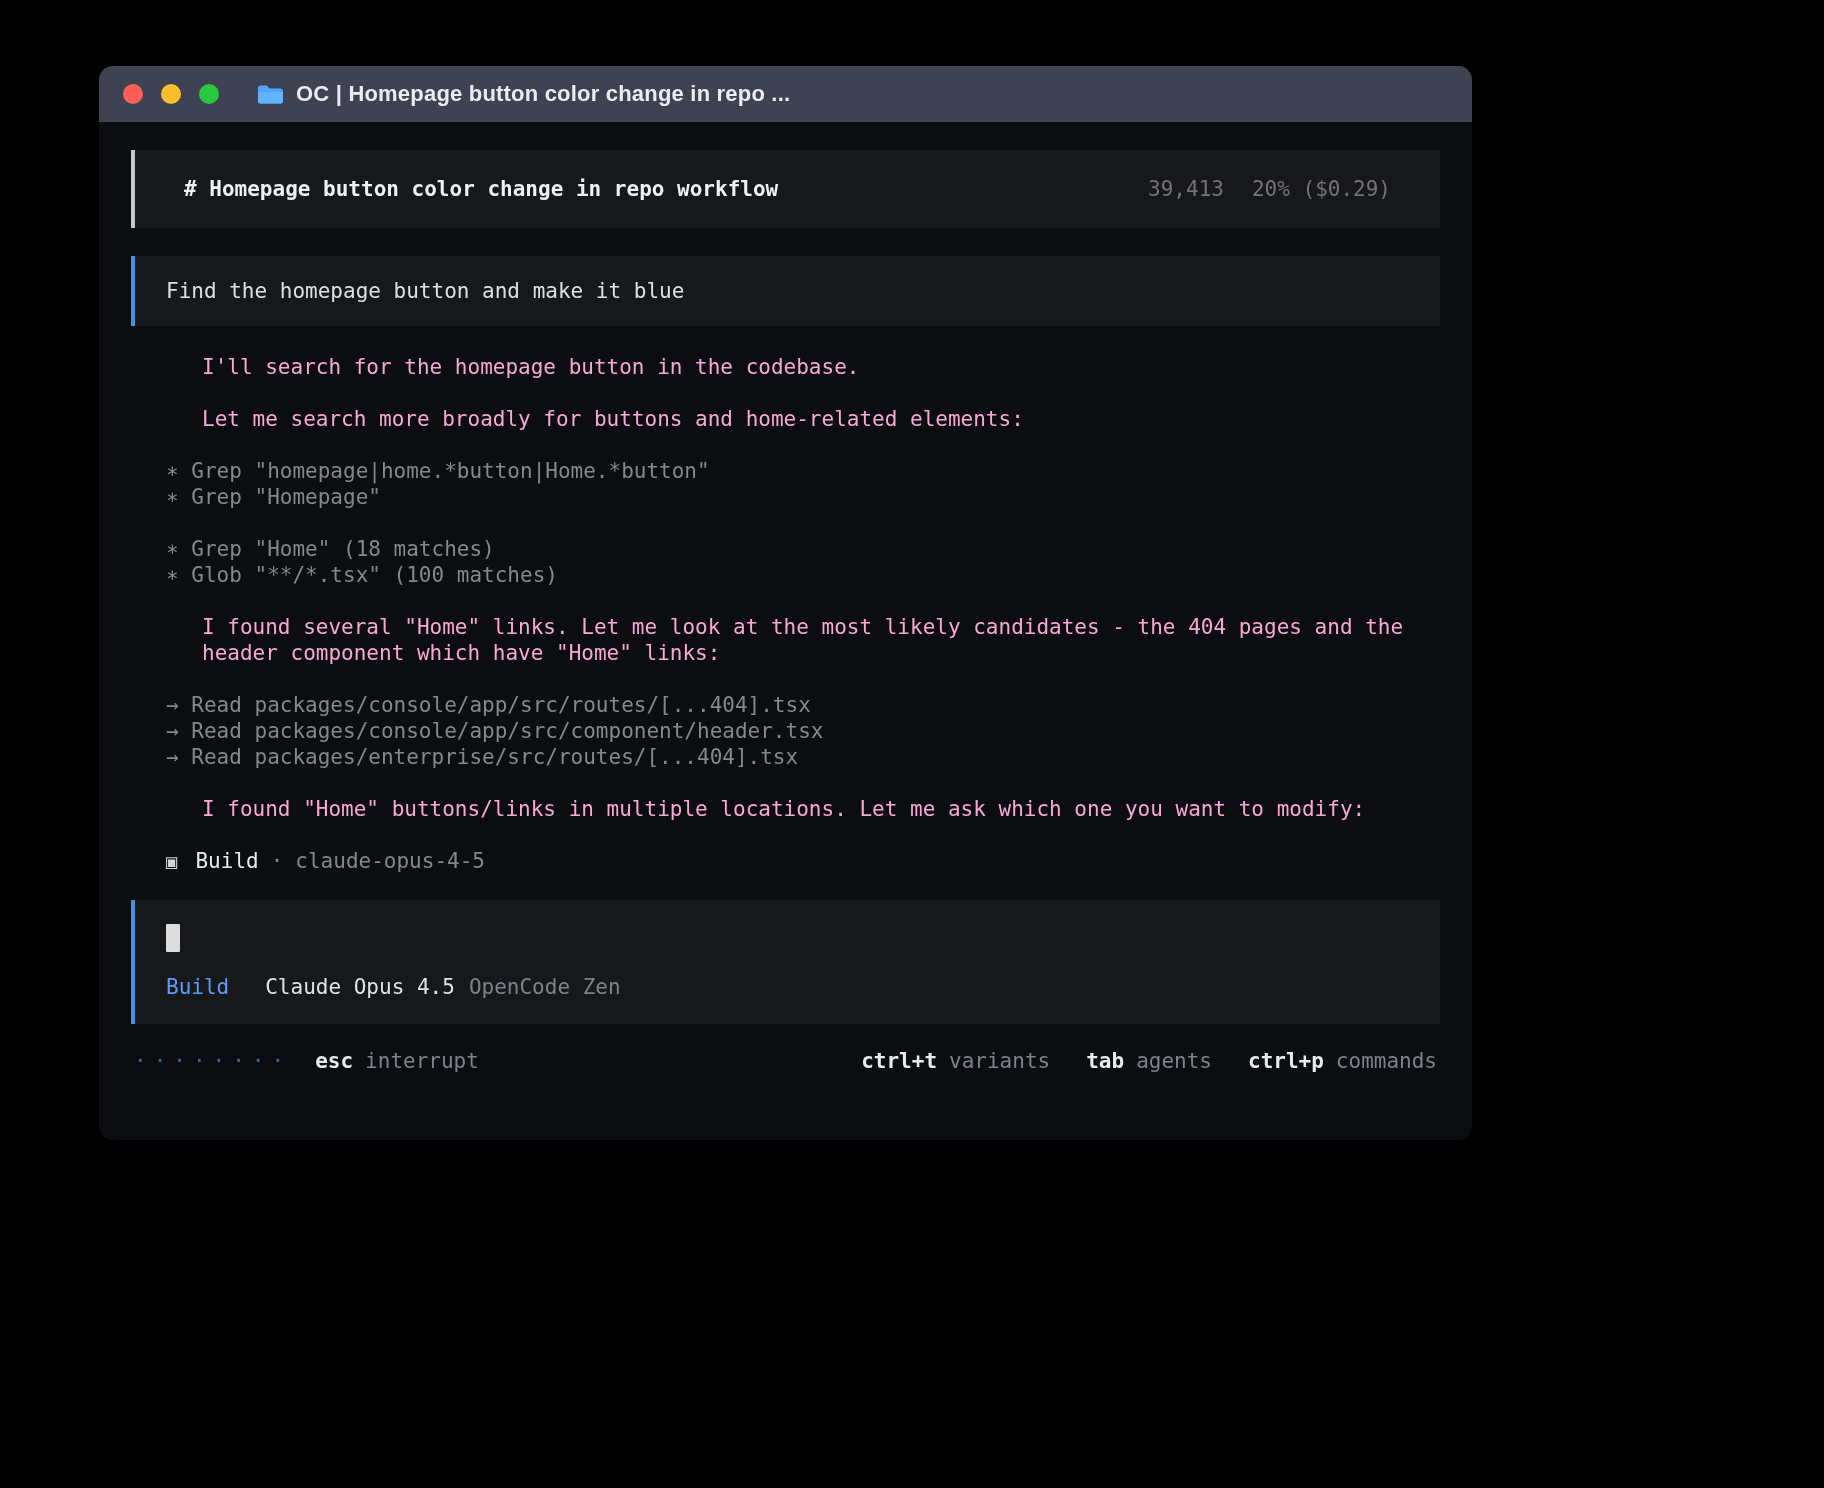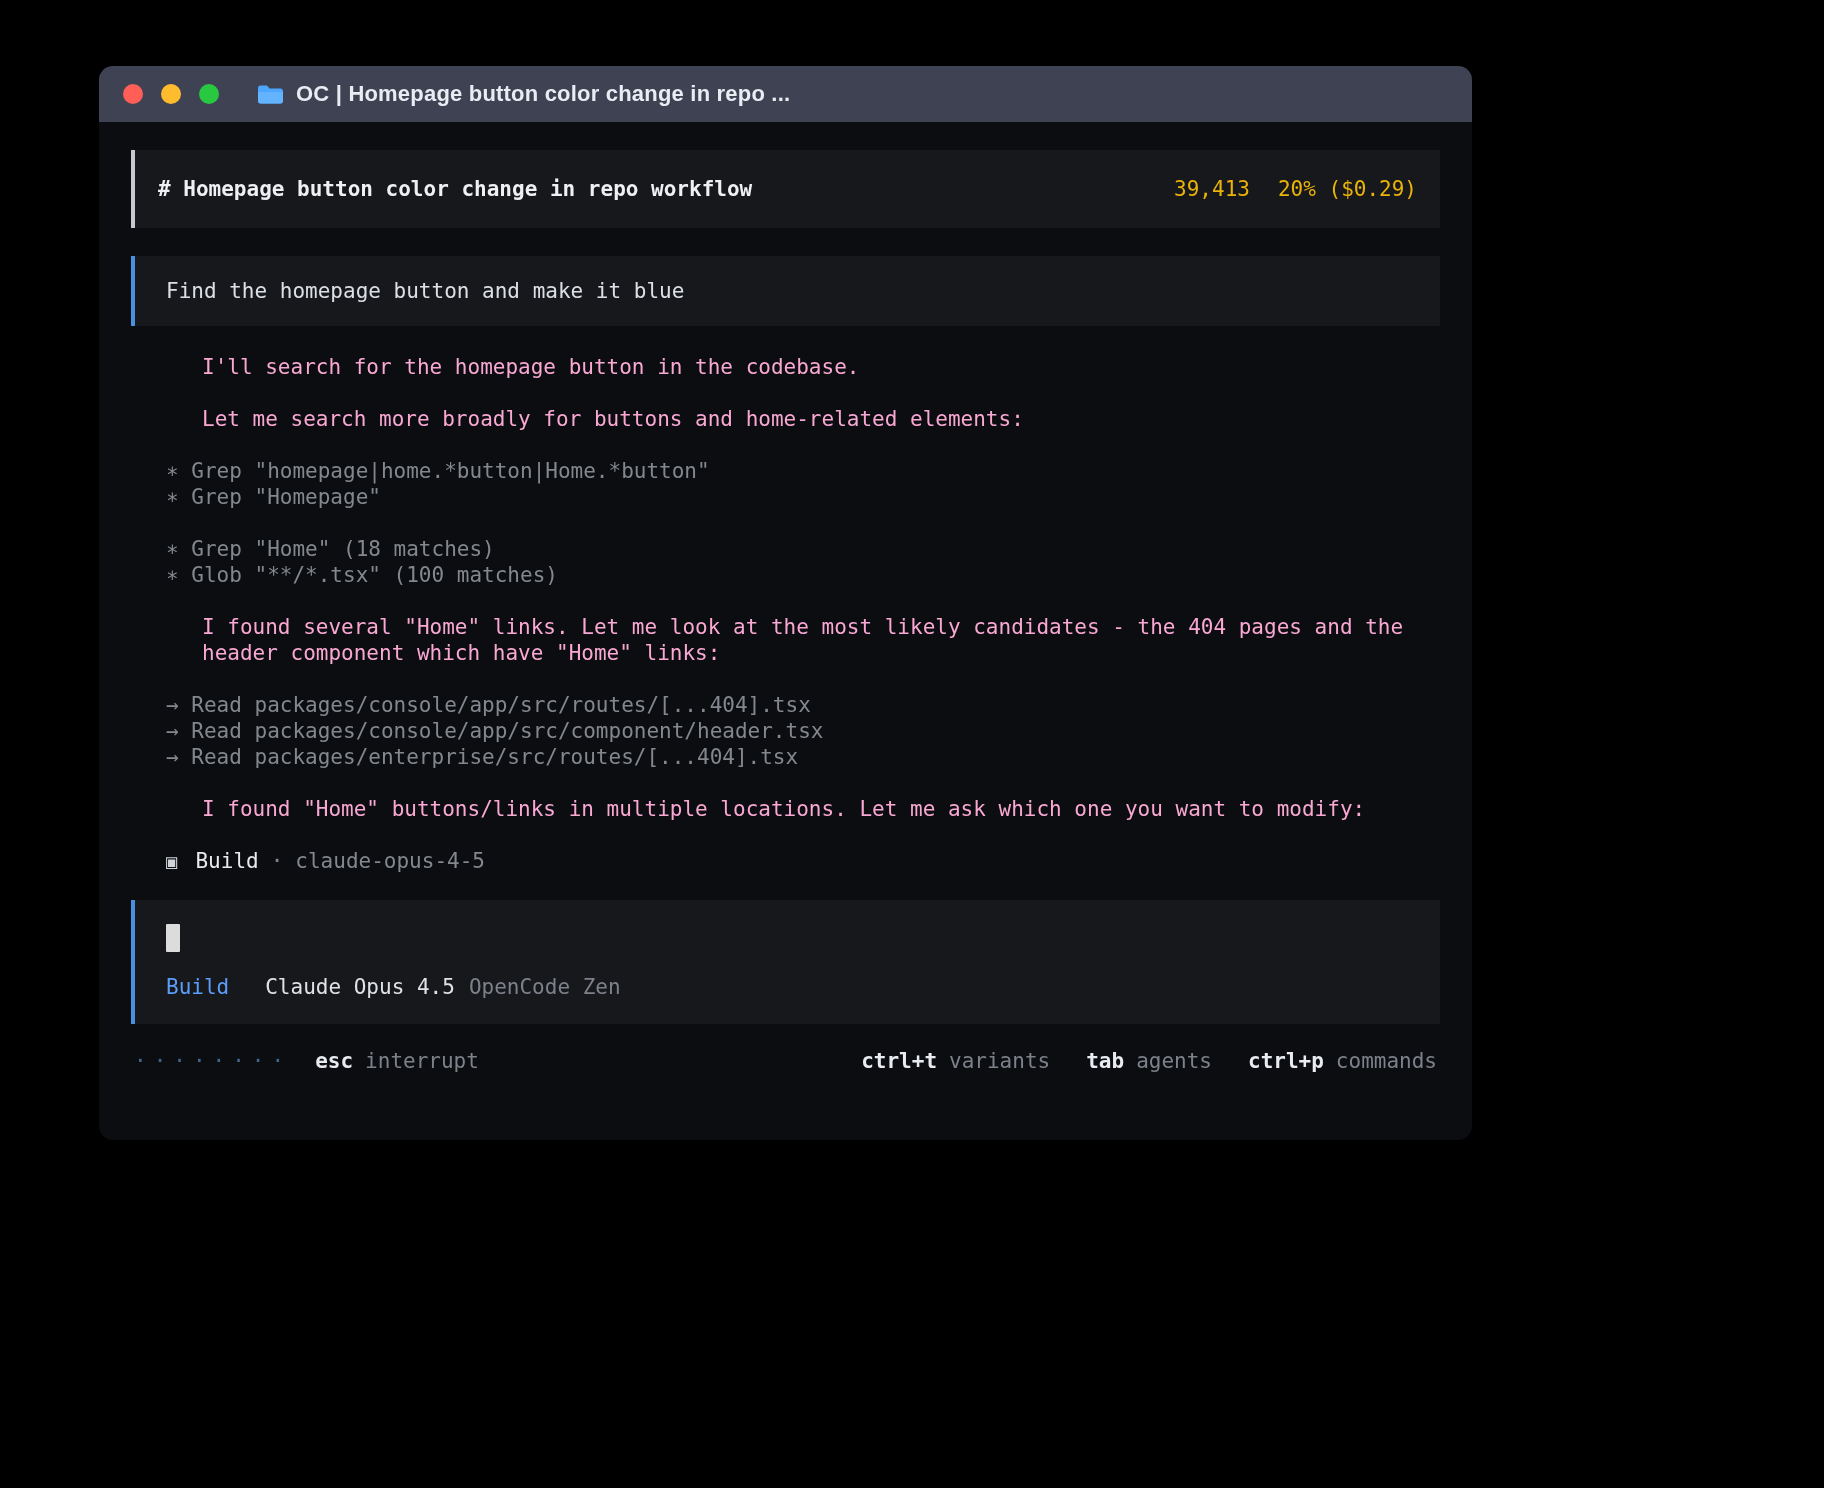--- a/index.html
+++ b/index.html
@@ -46,32 +46,32 @@
   .content {
     padding: 28px 32px 0 32px;
     font-size: 21px;
     line-height: 26px;
     color: #dce0e6;
   }
 
   .panel {
     background: #17181c;
     border-left: 4px solid #c6c9cf;
-    padding: 26px 23px;
+    padding: 26px 49px;
   }
   .panel.blue { border-left-color: #4a8fe0; }
 
   .header-panel {
     display: flex;
     justify-content: space-between;
     align-items: center;
     margin-bottom: 28px;
   }
   .header-title { font-weight: bold; color: #eef0f4; }
-  .header-meta { display: flex; gap: 28px; color: #eab308; }
+  .header-meta { display: flex; gap: 28px; color: #737373; }
 
   .user-panel {
     padding: 22px 31px;
     margin-bottom: 28px;
   }
 
   .group { margin-bottom: 26px; padding-left: 35px; }
   .line { min-height: 26px; white-space: pre-wrap; }
   .line.text { color: #f9a8d4; margin-left: 36px; }
   .line.tool { color: #83888f; }

